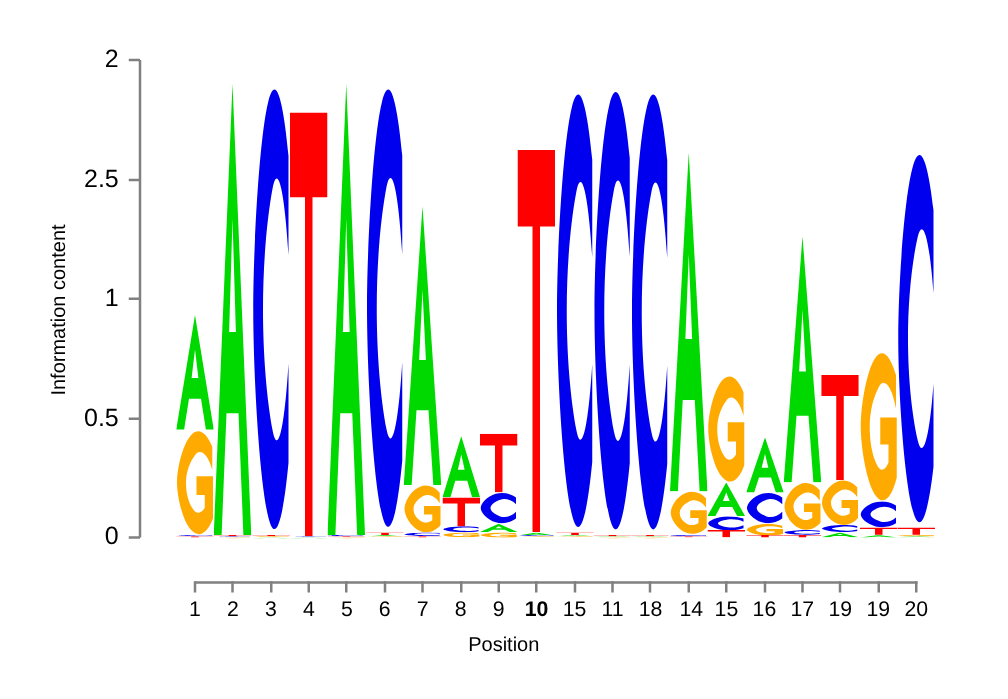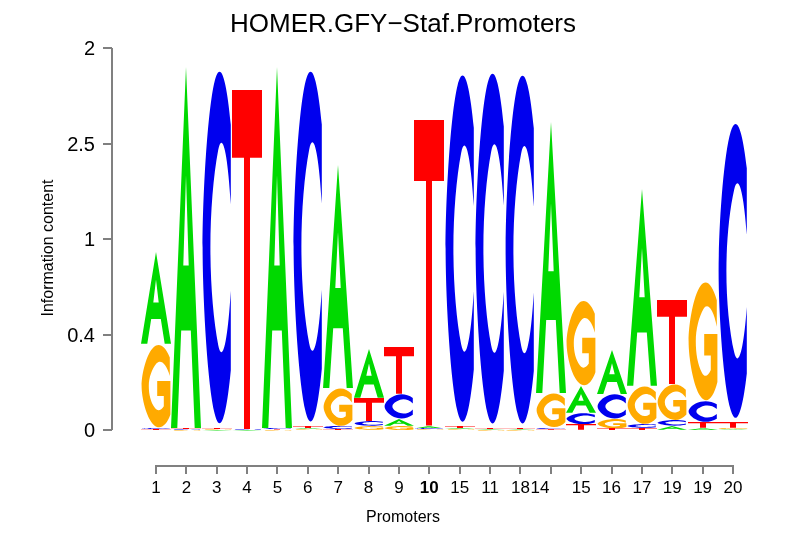--- a/index.html
+++ b/index.html
@@ -77,28 +77,27 @@
     width:100%;
     display:block;
   }
   .logo-letter svg{display:block;width:100%;height:100%;}
 </style>
 </head>
 <body>
 
 <div id="root">
 
-  <div id="chart-title">HOMER.GFY−Staf.Promoters</div>
 
   <div id="y-axis-line"></div>
   <div id="y-axis-ticks">
       <div class="y-tick" style="top: 429px;"></div>
       <div class="y-tick-label" style="top: 430px; left: 35px;">0</div>
       <div class="y-tick" style="top: 333.5px;"></div>
-      <div class="y-tick-label" style="top: 334.5px; left: 35px;">0.4</div>
+      <div class="y-tick-label" style="top: 334.5px; left: 35px;">0.5</div>
       <div class="y-tick" style="top: 238px;"></div>
       <div class="y-tick-label" style="top: 239px; left: 35px;">1</div>
       <div class="y-tick" style="top: 142.5px;"></div>
       <div class="y-tick-label" style="top: 143.5px; left: 35px;">2.5</div>
       <div class="y-tick" style="top: 47px;"></div>
       <div class="y-tick-label" style="top: 48px; left: 35px;">2</div>
     </div>
   <div id="y-axis-title">Information content</div>
 
   <div id="x-axis-line"></div>
@@ -123,35 +122,35 @@
       <div class="x-tick-label" style="left: 398.947px;">9</div>
       <div class="x-tick" style="left: 428.316px;"></div>
       <div class="x-tick-label" style="left: 429.316px; font-weight: bold;">10</div>
       <div class="x-tick" style="left: 458.684px;"></div>
       <div class="x-tick-label" style="left: 459.684px;">15</div>
       <div class="x-tick" style="left: 489.053px;"></div>
       <div class="x-tick-label" style="left: 490.053px;">11</div>
       <div class="x-tick" style="left: 519.421px;"></div>
       <div class="x-tick-label" style="left: 520.421px;">18</div>
       <div class="x-tick" style="left: 549.789px;"></div>
-      <div class="x-tick-label" style="left: 540px;">14</div>
+      <div class="x-tick-label" style="left: 553px;">14</div>
       <div class="x-tick" style="left: 580.158px;"></div>
       <div class="x-tick-label" style="left: 581.158px;">15</div>
       <div class="x-tick" style="left: 610.526px;"></div>
       <div class="x-tick-label" style="left: 611.526px;">16</div>
       <div class="x-tick" style="left: 640.895px;"></div>
       <div class="x-tick-label" style="left: 641.895px;">17</div>
       <div class="x-tick" style="left: 671.263px;"></div>
       <div class="x-tick-label" style="left: 672.263px;">19</div>
       <div class="x-tick" style="left: 701.632px;"></div>
       <div class="x-tick-label" style="left: 702.632px;">19</div>
       <div class="x-tick" style="left: 732px;"></div>
       <div class="x-tick-label" style="left: 733px;">20</div>
     </div>
-  <div id="x-axis-title">Promoters</div>
+  <div id="x-axis-title">Position</div>
 
   <div id="logo-area">
       <div class="logo-col" style="left: 141px; width: 30px; top: 48px; height: 382px; bottom: auto;">
         <div class="logo-letter" style="top: 204.37px; height: 91.68px;">
           <svg viewBox="0 0 100 100" preserveAspectRatio="none">
             <path d="M50 0 L100 100 L79 100 L66 73 L34 73 L21 100 L0 100 Z M50 30 L41 55 L59 55 Z" fill="#00D900"></path>
           </svg>
         </div>
         <div class="logo-letter" style="top: 296.05px; height: 84.04px;">
           <svg viewBox="0 0 100 100" preserveAspectRatio="none">

